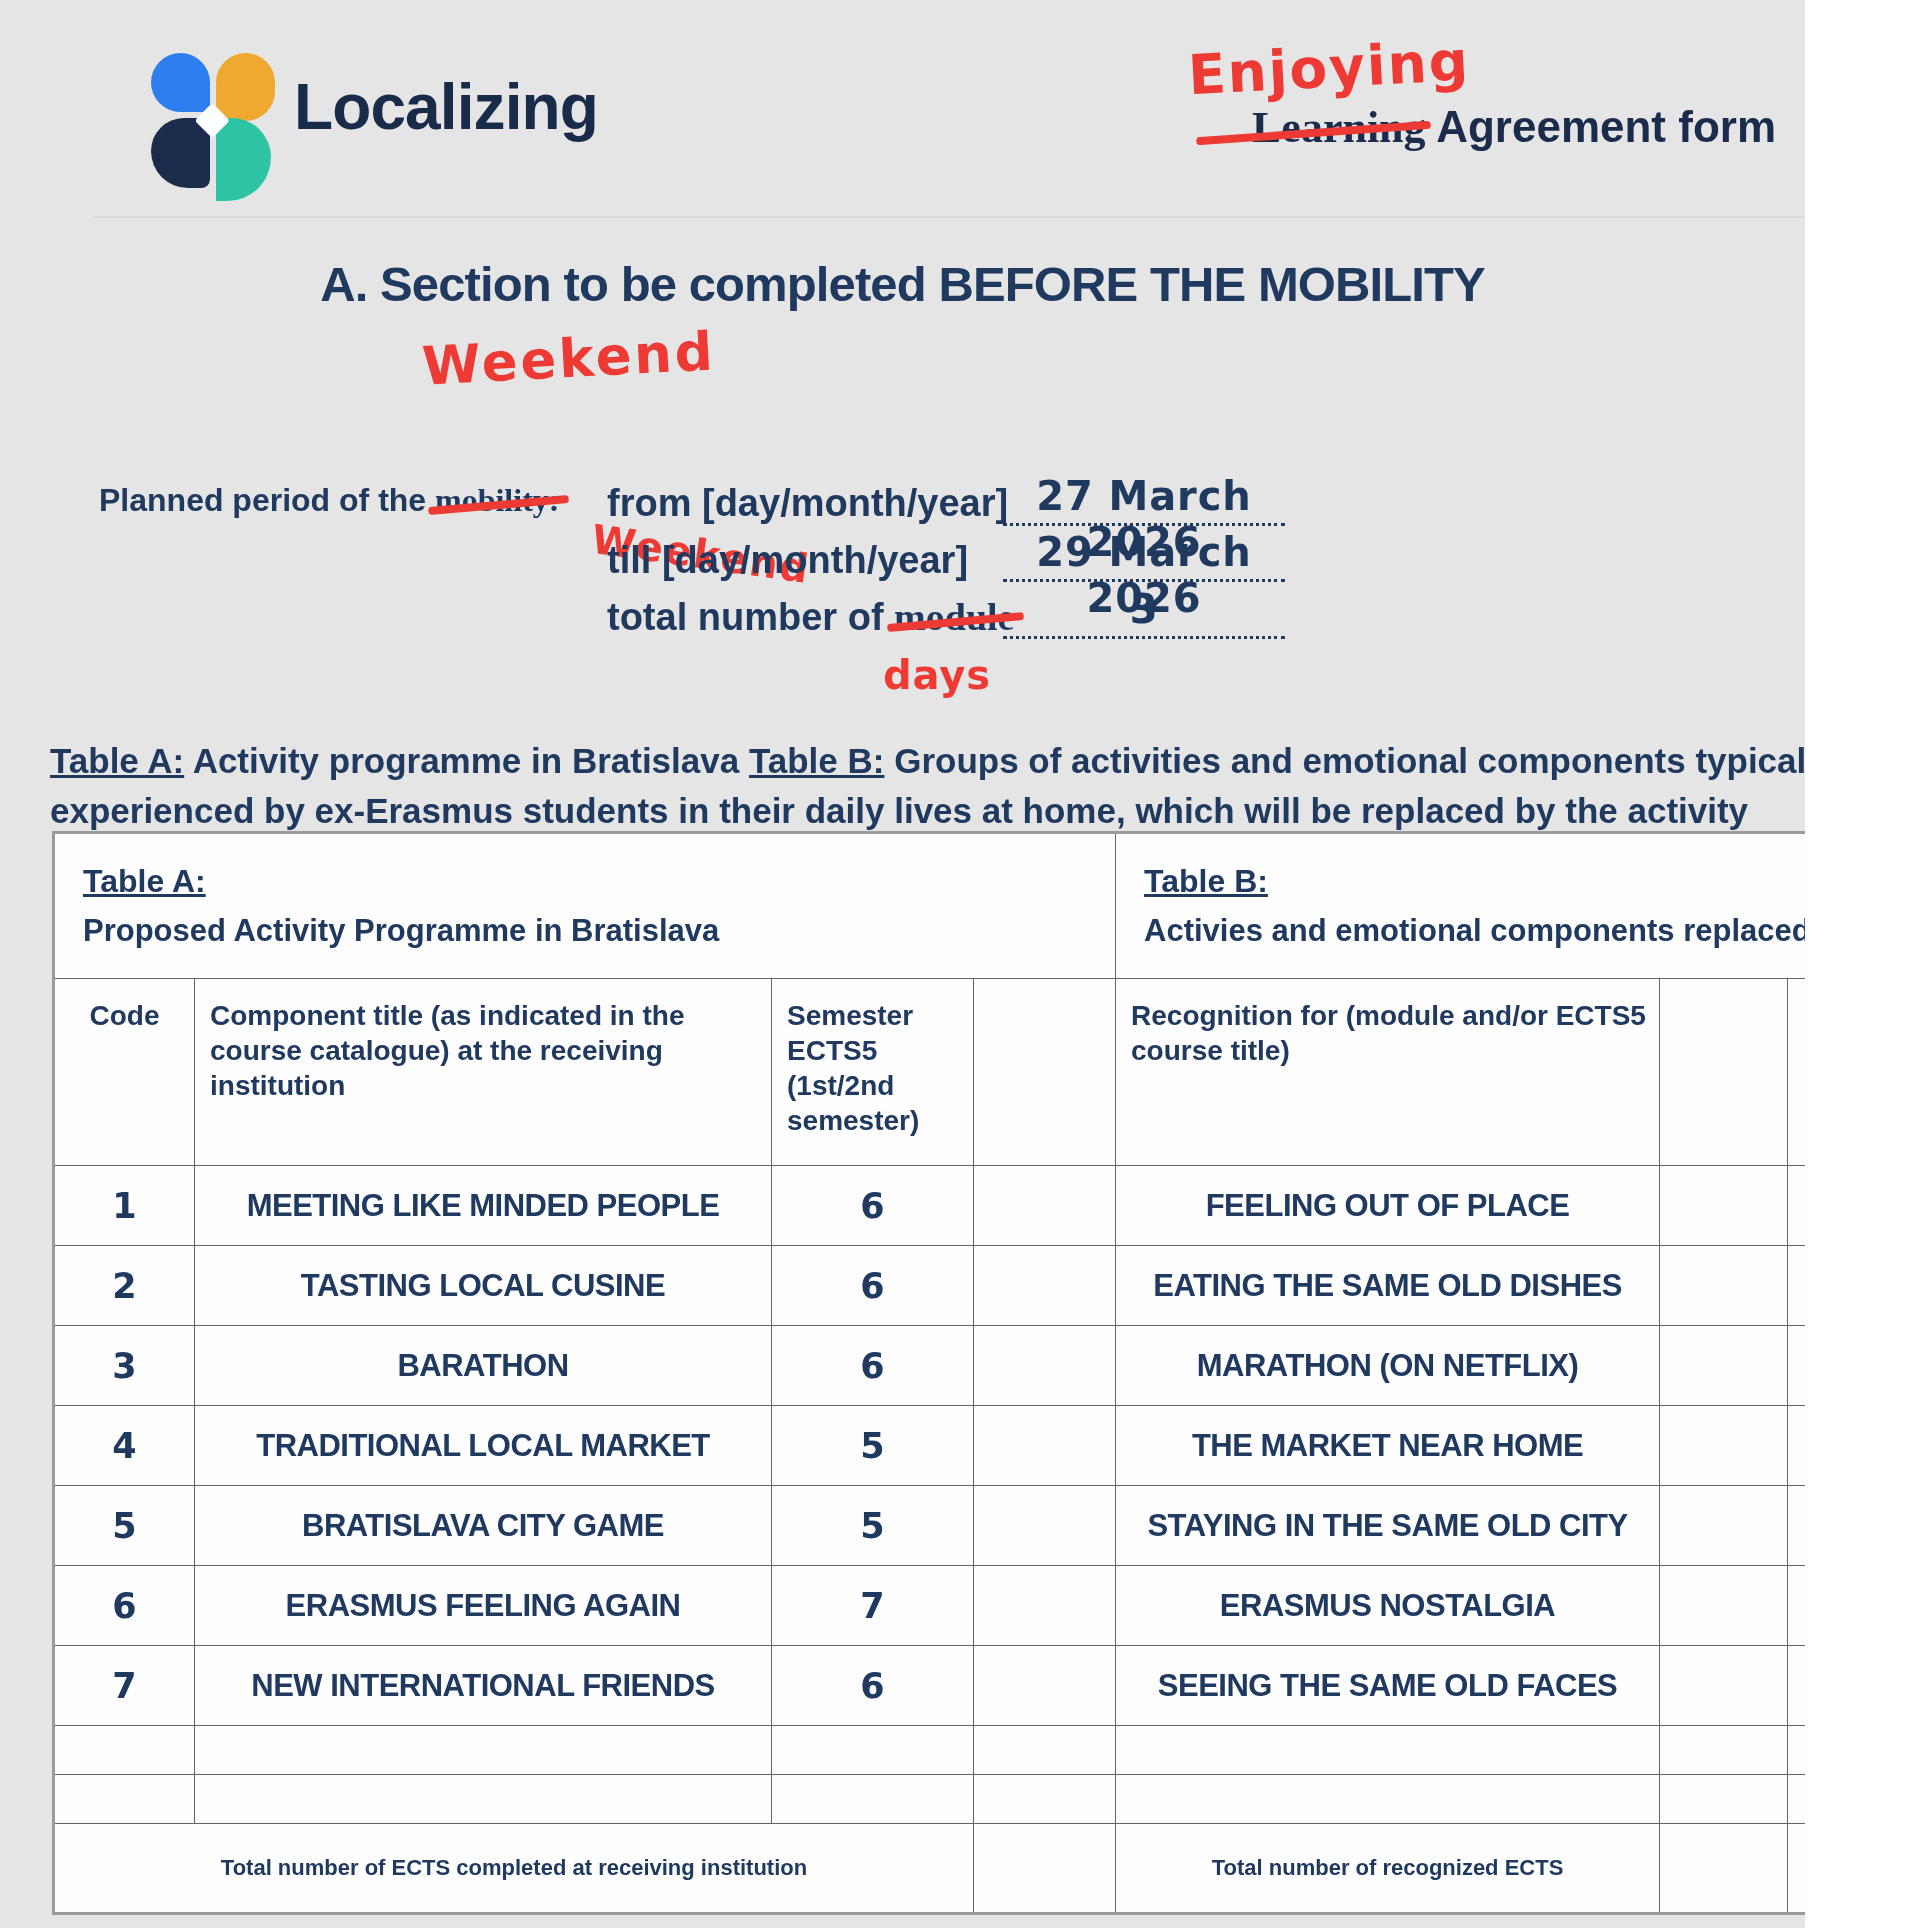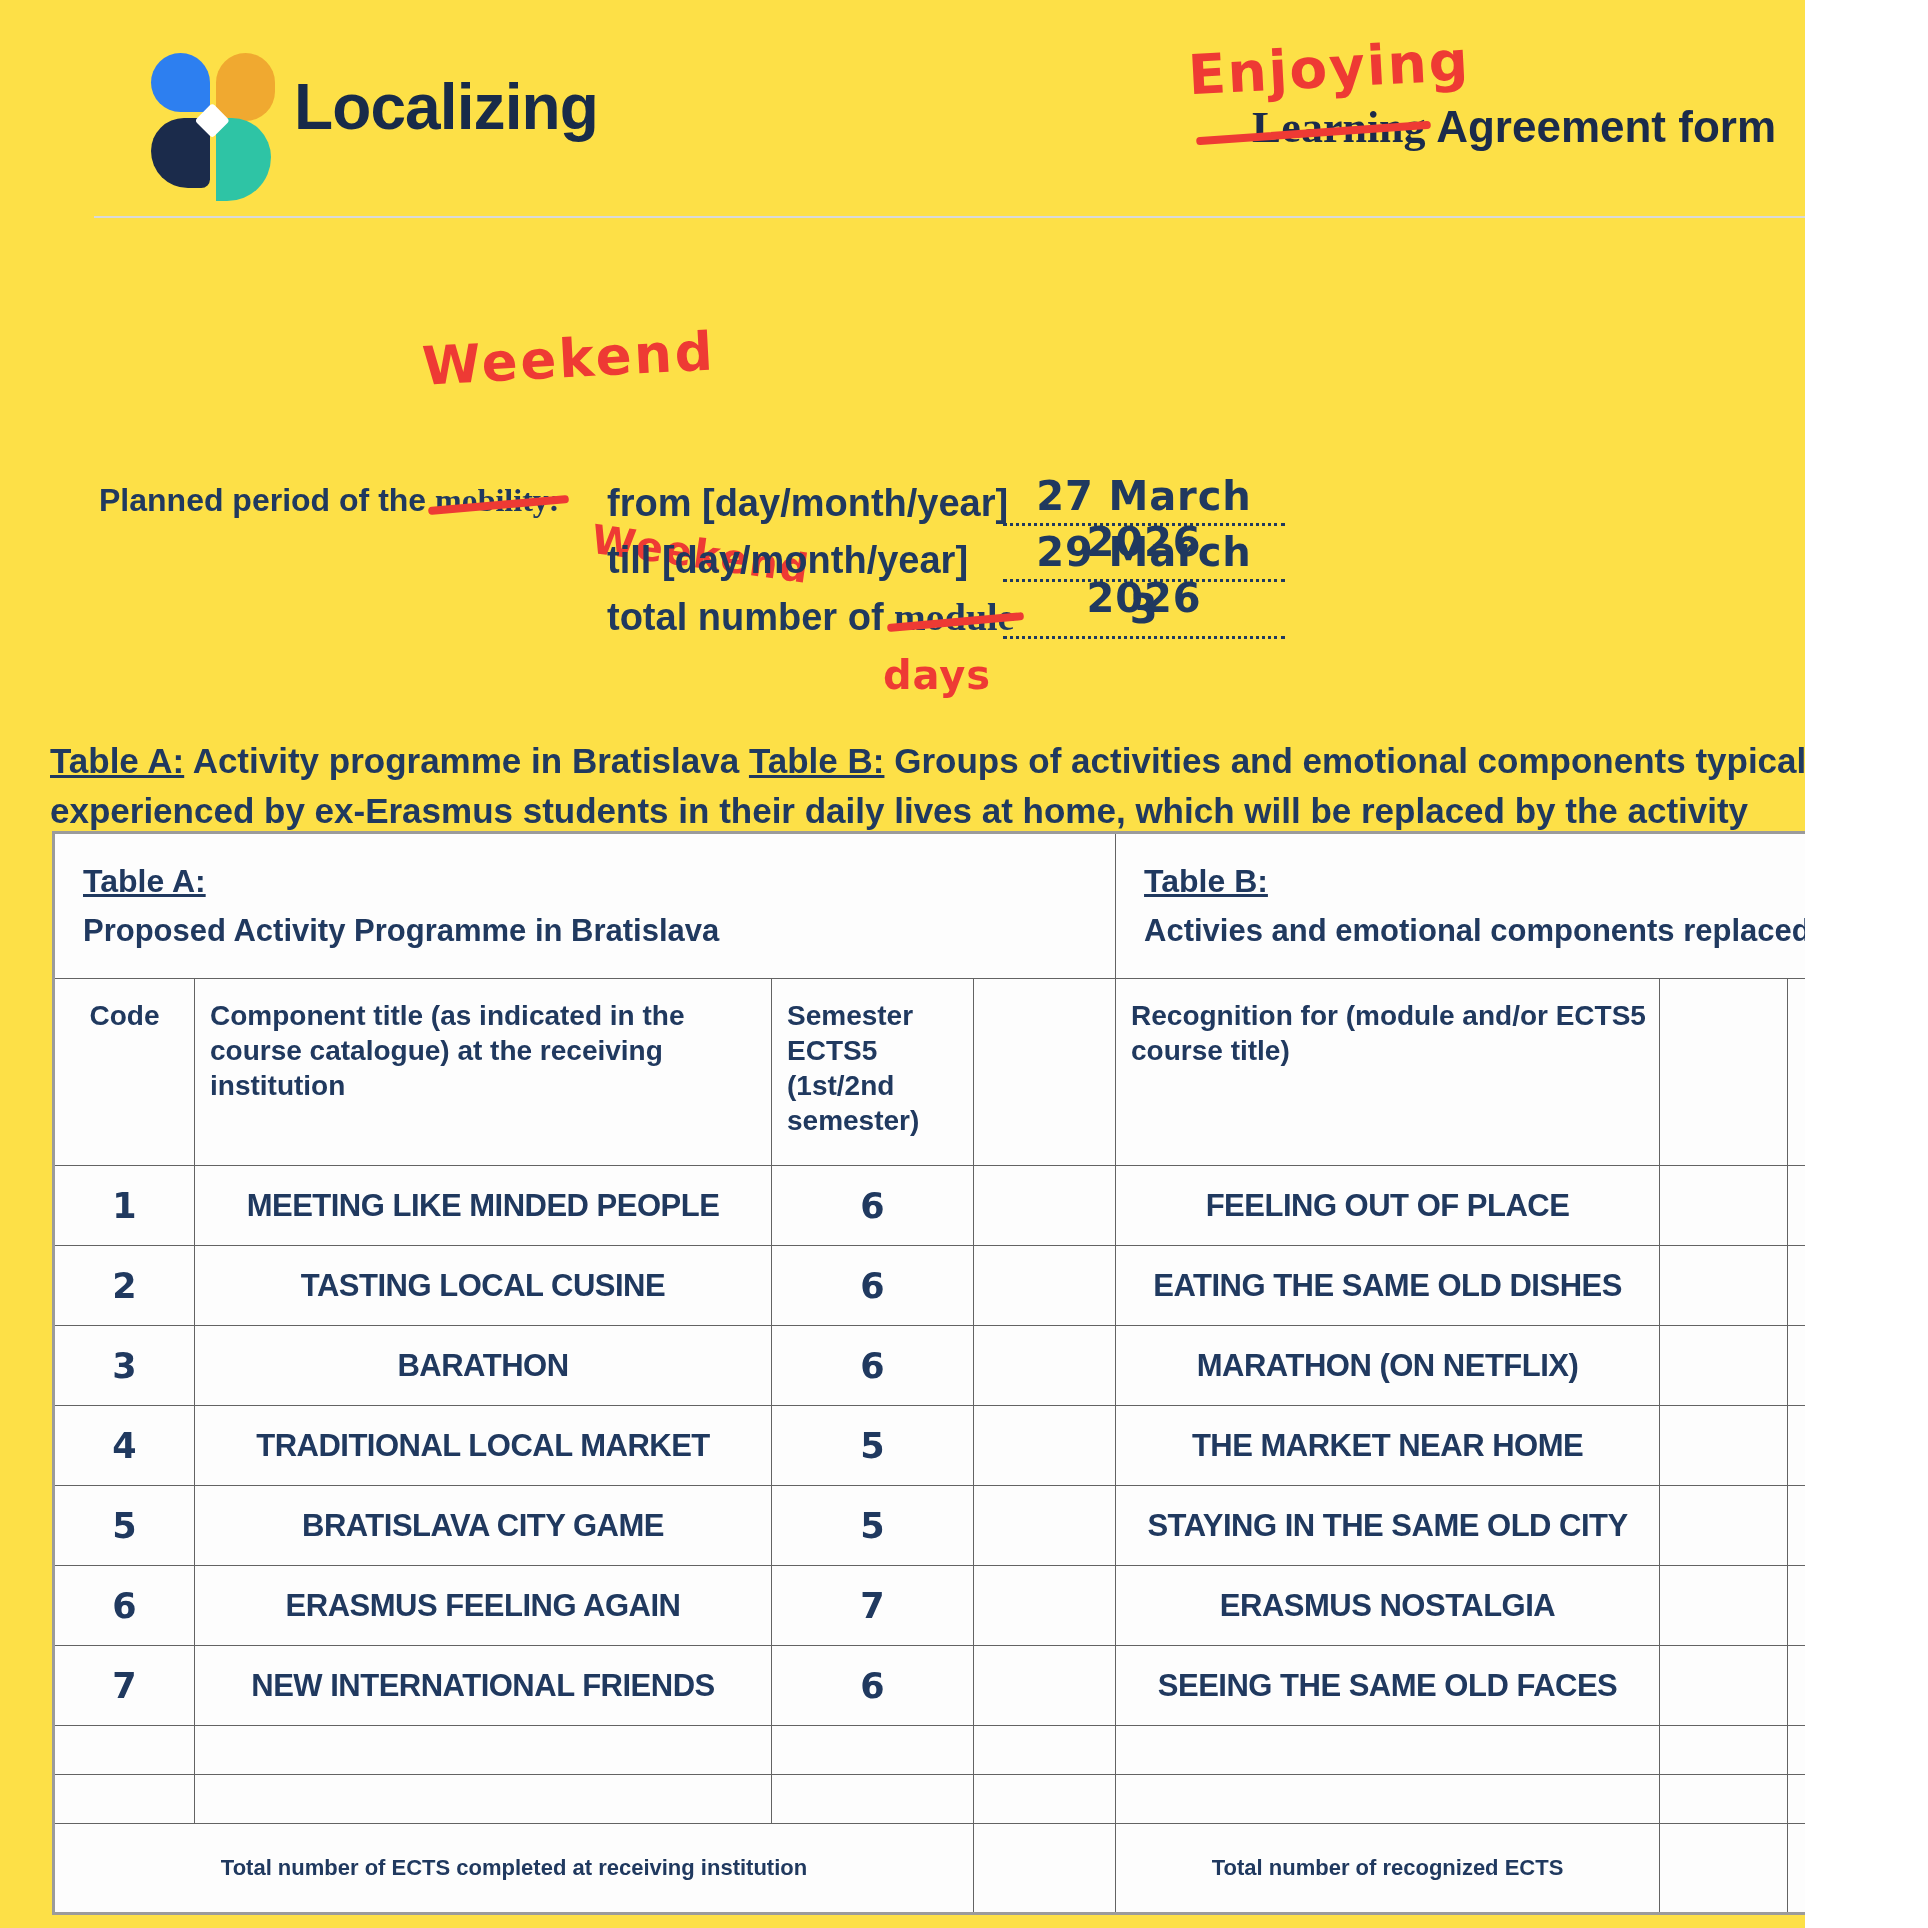--- a/index.html
+++ b/index.html
@@ -1,17 +1,17 @@
 <!DOCTYPE html>
 <html style="font-size:15px"><head>
 <meta charset="utf-8">
 <style>
   * { margin:0; padding:0; box-sizing:border-box; }
   body { background:#ffffff; font-family:"Liberation Sans", sans-serif; }
-  .page { position:relative; width:1805px; height:1928px; background:#fde047; overflow:hidden; color:#20395f; }
+  .page { position:relative; width:1805px; height:1928px; background:#e5e5e5; overflow:hidden; color:#20395f; }
 
   
   .logo { position:absolute; left:151px; top:53px; width:132px; height:141px; }
   .petal { position:absolute; }
   .petal.blue   { left:0;    top:0;    width:59px; height:59px; background:#2d7ff0; border-radius:49px 49px 7.5px 49px; }
   .petal.yellow { left:65px; top:0;    width:59px; height:68px; background:#f0a930; border-radius:49px 49px 49px 7.5px; }
   .petal.navy   { left:0;    top:65px; width:59px; height:70px; background:#1b2b4b; border-radius:49px 7.5px 13px 55px; }
   .petal.teal   { left:65px; top:65px; width:55px; height:83px; background:#2ec4a5; border-radius:7.5px 49px 55px 0; }
   .logo .spark  { position:absolute; left:49px; top:55px; width:24.5px; height:24.5px; background:#fff; transform:rotate(45deg); border-radius:3.8px; }
   .brand-text { position:absolute; left:294px; top:70px; font-size:64px; font-weight:800; letter-spacing:-0.9px; color:#182b49; }
@@ -78,20 +78,21 @@
   <div class="brand-text">Localizing</div>
 
   <div class="enjoying marker">Enjoying</div>
   <div class="agreement-line">
     <span class="strike strike-long">Learning</span>
     <span>Agreement form</span>
   </div>
 
   <div class="divider"></div>
 
+  <div class="section-title">A. Section to be completed BEFORE THE MOBILITY</div>
 
   <div class="weekend-top marker">Weekend</div>
 
   <div class="period-label">
     <span>Planned period of the</span>
     <span class="strike strike-steep">mobility:</span>
   </div>
   <div class="weekend-under marker">Weekend</div>
 
   <div class="flabel l1">from [day/month/year]</div>

